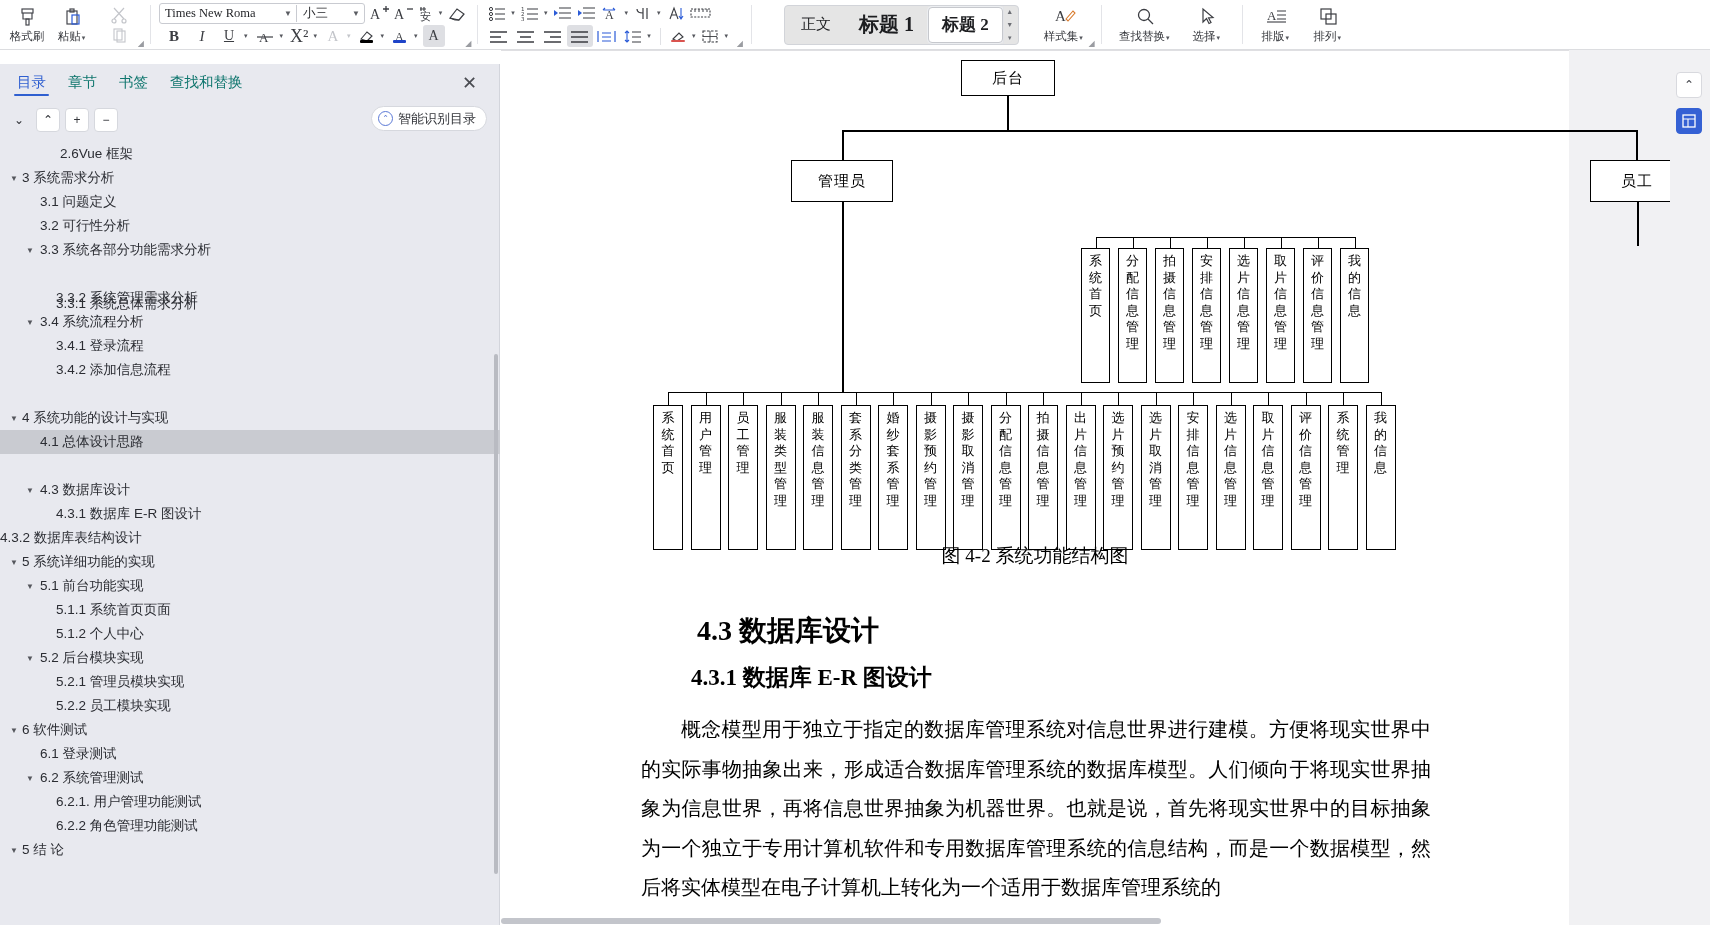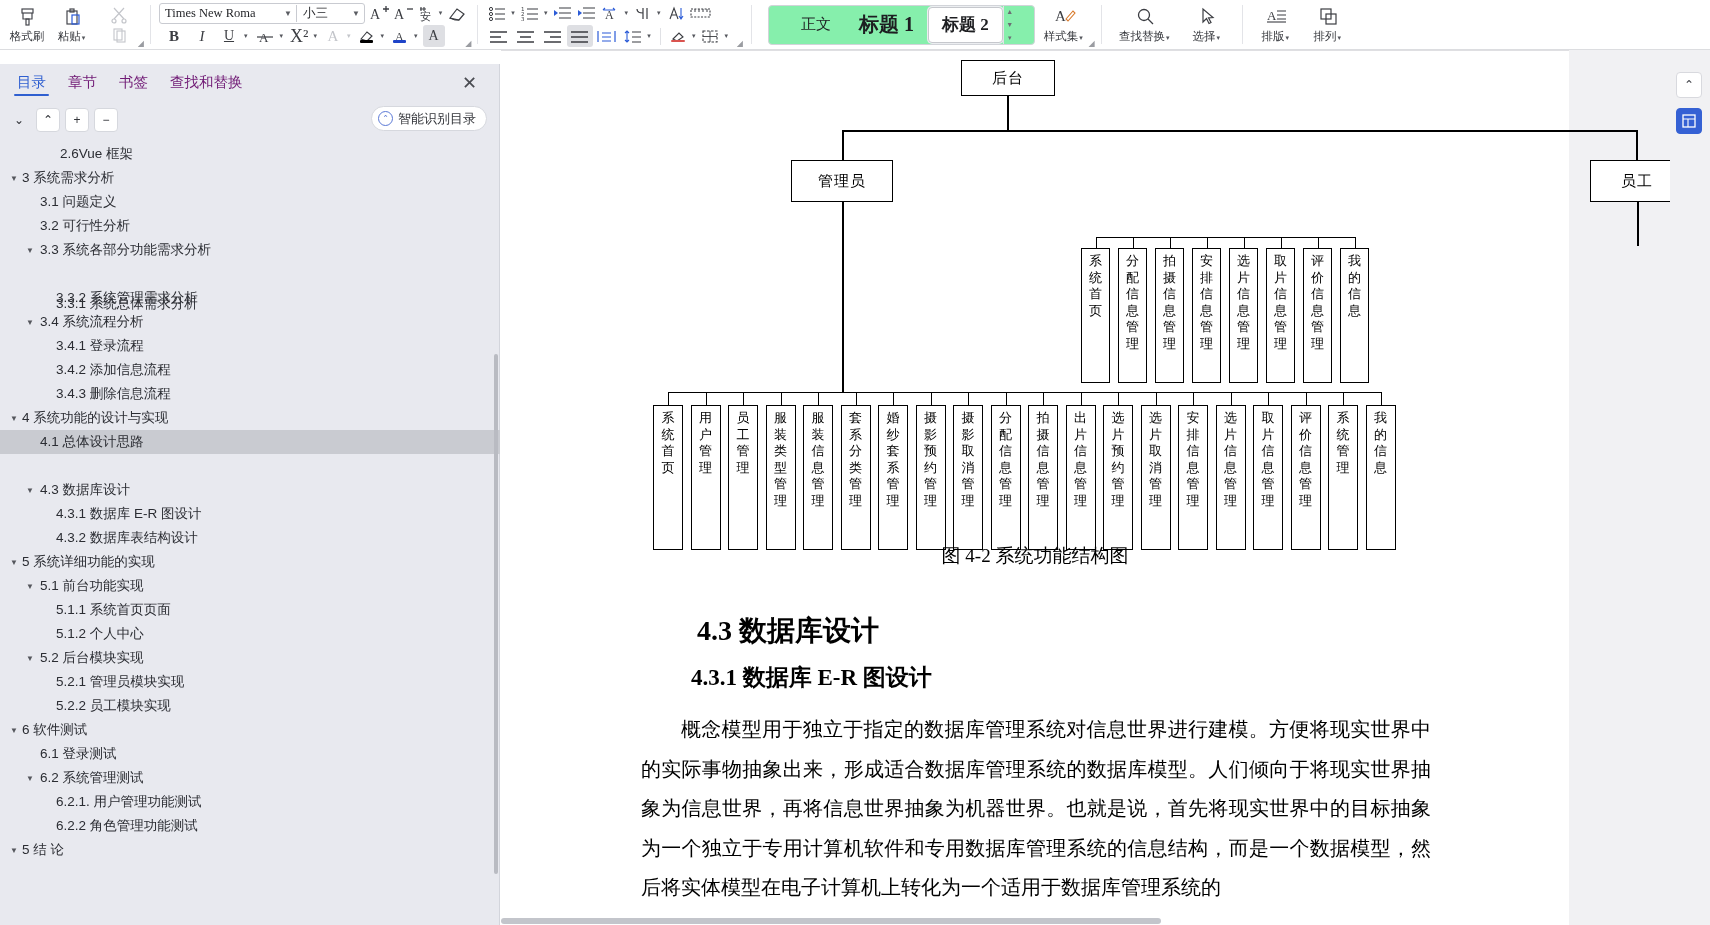--- a/index.html
+++ b/index.html
@@ -44,39 +44,39 @@
   .ico.dis { color:#c3c5ca; }
   .ico.sel { background:#dedfe3; border-radius:3px; }
   .caret { font-size:7px; color:#55575d; padding:0 3px 0 1px; }
   .ubar { display:block; width:13px; height:3px; margin-top:-2px; border-radius:1px; }
 
   .launcher { position:absolute; right:2px; bottom:1px; font-size:8px; color:#9a9ca1; }
 
   
   .gallery {
     display:flex; align-items:center; height:40px; border:1px solid #d2d4d9; border-radius:4px;
-    background:#86efac; margin:0 2px; padding:0 18px; position:relative;
+    background:#e5e5e5; margin:0 18px; padding:0 2px; position:relative;
   }
   .gitem { display:flex; align-items:center; justify-content:center; height:36px; padding:0 13px;
            border-radius:4px; border:1px solid transparent; white-space:nowrap; color:#1d1e21; }
   .gitem.zw { font-size:15px; font-family:"Liberation Serif",serif; }
   .gitem.h1 { font-size:20px; font-weight:bold; font-family:"Liberation Serif",serif; }
   .gitem.h2 { font-size:17px; font-weight:bold; font-family:"Liberation Serif",serif;
               border:1px solid #c6c8cd; background:#fff; box-shadow:0 0 0 1px #eceef1; }
   .spin { display:flex; flex-direction:column; justify-content:space-between; height:38px;
           width:13px; border-left:1px solid #e2e3e7; padding:2px 0; align-items:center; }
   .spin span { font-size:7px; color:#6c6e74; line-height:8px; }
 
   
   .navpane {
     position:absolute; left:0; top:64px; width:500px; height:875px;
     background:#e8e9ef; border-right:1px solid #d3d5dc;
   }
   .navtabs { display:flex; align-items:center; height:36px; padding-left:6px; position:relative; }
-  .navtab { font-size:14.5px; color:#701a75; padding:0 11px; height:36px; display:flex;
+  .navtab { font-size:14.5px; color:#0f766e; padding:0 11px; height:36px; display:flex;
             align-items:center; position:relative; }
   .navtab.active { color:#2f5fd0; }
   .navtab.active:after { content:""; position:absolute; left:8px; right:8px; bottom:4px;
                          height:2px; background:#2f5fd0; border-radius:1px; }
   .navclose { position:absolute; right:22px; top:8px; font-size:18px; color:#4a4c52; }
 
   .navtools { display:flex; align-items:center; height:40px; padding-left:2px; position:relative; }
   .tbtn { width:24px; height:24px; margin-left:5px; background:#fff; border:1px solid #d6d8de;
           border-radius:4px; display:flex; align-items:center; justify-content:center;
           font-size:12px; color:#33353a; }
@@ -499,43 +499,39 @@
           <span style="margin-left:40px">3.4  系统流程分析</span>
         </div>
       <div class="tocrow" style="position: absolute; left: 0px; width: 556px; top: 192px;">
           <span class="arrow" style="left:10px"></span>
           <span style="margin-left:56px">3.4.1  登录流程</span>
         </div>
       <div class="tocrow" style="position: absolute; left: 0px; width: 500px; top: 216px;">
           <span class="arrow" style="left:10px"></span>
           <span style="margin-left:56px">3.4.2  添加信息流程</span>
         </div>
-      <div class="tocrow" style="position: absolute; left: 0px; width: 500px; top: 240px;">
-          <span class="arrow" style="left:10px"></span>
-          <span style="margin-left:56px">3.4.3  删除信息流程</span>
-        </div>
       <div class="tocrow" style="position: absolute; left: 0px; width: 500px; top: 264px;">
           <span class="arrow" style="left:8px">▼</span>
           <span style="margin-left:22px">4  系统功能的设计与实现</span>
         </div>
       <div class="tocrow sel" style="position: absolute; left: 0px; width: 500px; top: 288px;">
           <span class="arrow" style="left:10px"></span>
           <span style="margin-left:40px">4.1  总体设计思路</span>
         </div>
       <div class="tocrow" style="position: absolute; left: 0px; width: 500px; top: 336px;">
           <span class="arrow" style="left:24px">▼</span>
           <span style="margin-left:40px">4.3  数据库设计</span>
         </div>
       <div class="tocrow" style="position: absolute; left: 0px; width: 500px; top: 360px;">
           <span class="arrow" style="left:10px"></span>
           <span style="margin-left:56px">4.3.1  数据库 E-R 图设计</span>
         </div>
       <div class="tocrow" style="position: absolute; left: 0px; width: 500px; top: 384px;">
           <span class="arrow" style="left:10px"></span>
-          <span style="margin-left:56px">4.3.2  数据库表结构设计</span>
+          <span style="">4.3.2  数据库表结构设计</span>
         </div>
       <div class="tocrow" style="position: absolute; left: 0px; width: 500px; top: 408px;">
           <span class="arrow" style="left:8px">▼</span>
           <span style="margin-left:22px">5  系统详细功能的实现</span>
         </div>
       <div class="tocrow" style="position: absolute; left: 0px; width: 500px; top: 432px;">
           <span class="arrow" style="left:24px">▼</span>
           <span style="margin-left:40px">5.1 前台功能实现</span>
         </div>
       <div class="tocrow" style="position: absolute; left: 0px; width: 500px; top: 456px;">

